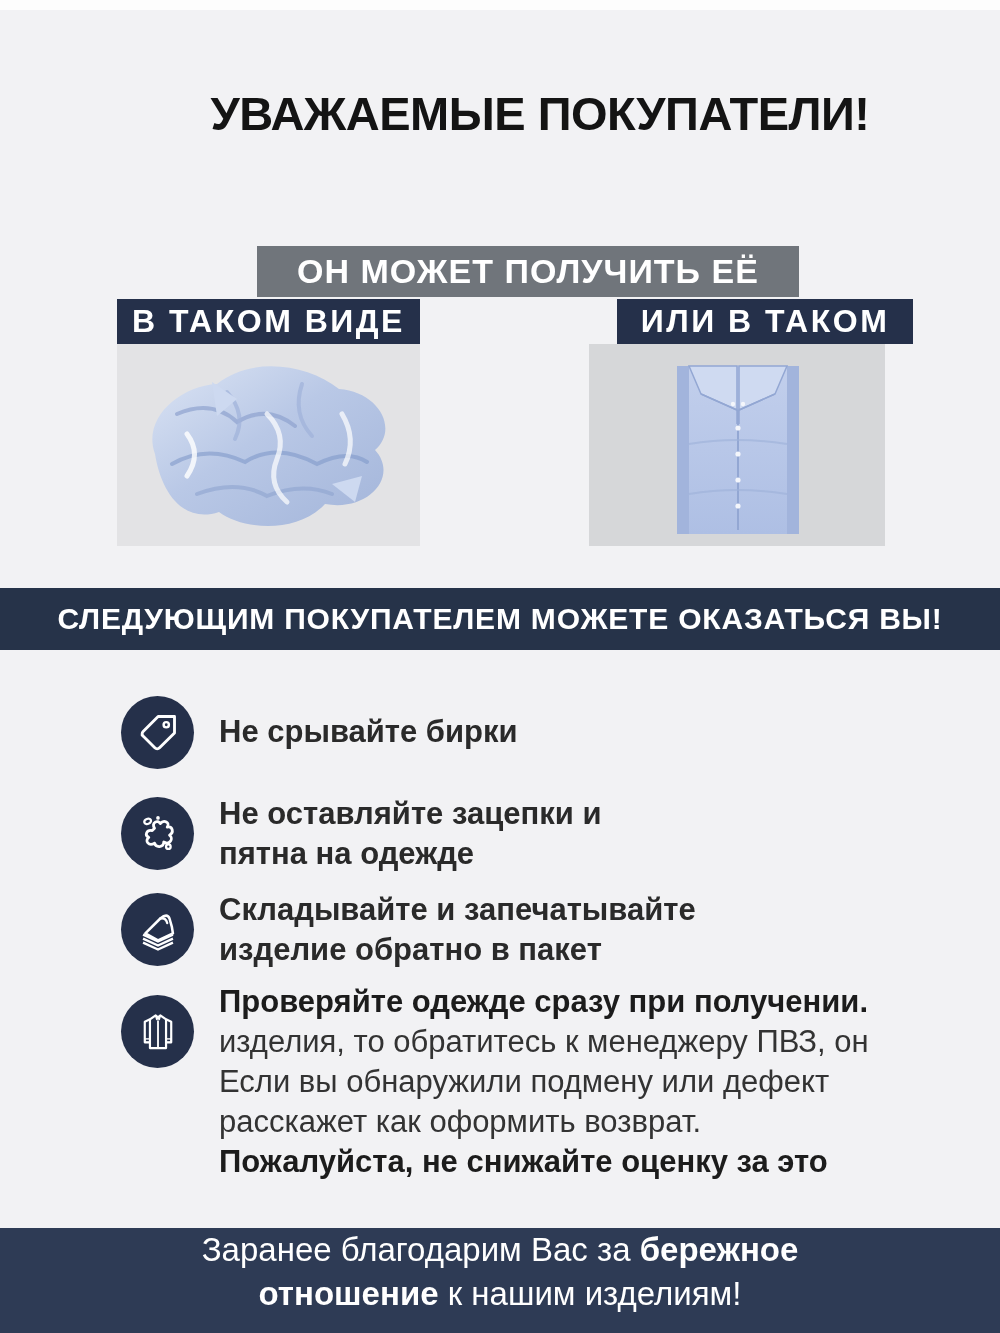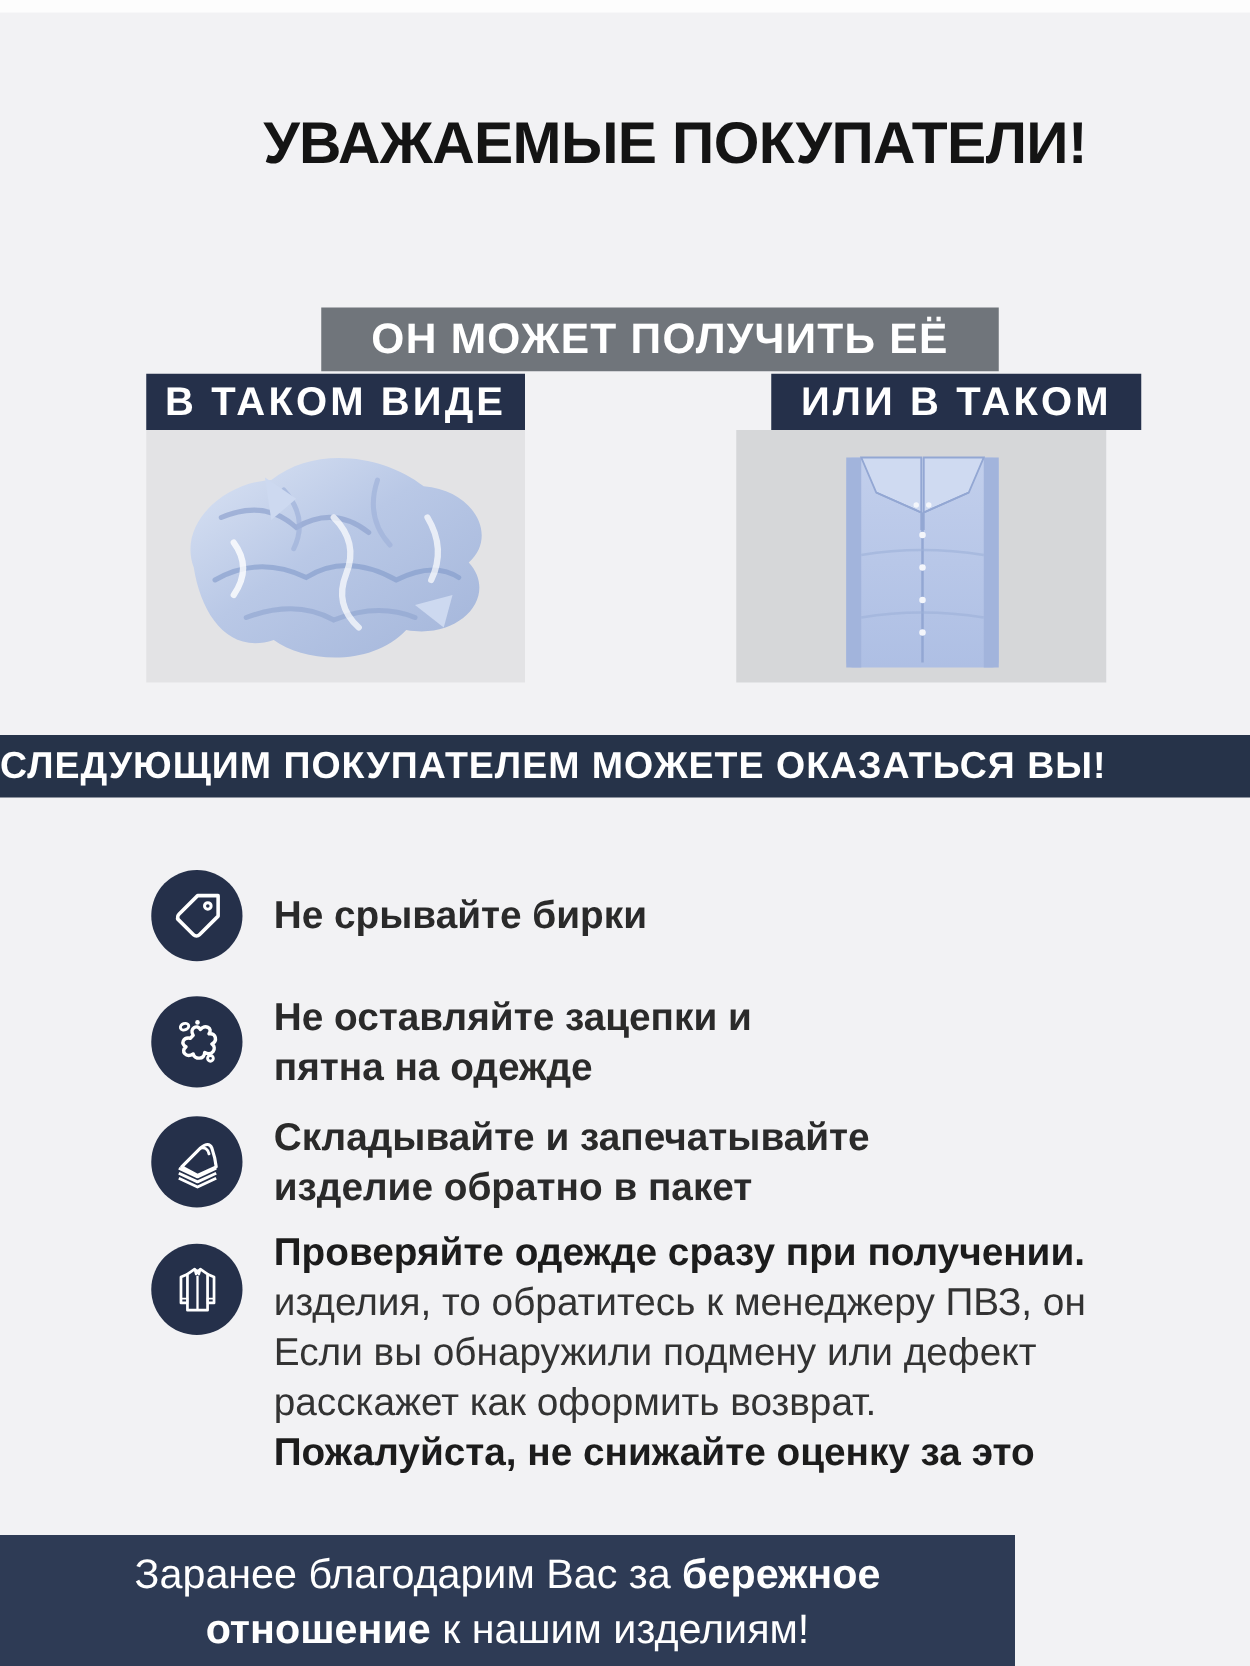--- a/index.html
+++ b/index.html
@@ -45,43 +45,43 @@
   }
   .col-label.left{left:117px;width:303px;}
   .col-label.right{left:589px;width:296px;margin-left:28px;}
 
   .photo{position:absolute;top:344px;height:202px;}
   .photo.left{left:117px;width:303px;background:#e3e3e5;}
   .photo.right{left:589px;width:296px;background:#d6d7d9;}
   .photo svg{display:block;}
 
   .navy-band{
-    position:absolute;left:0;top:588px;width:1000px;height:50px;
+    position:absolute;left:0;top:588px;width:1000px;height:62px;
     background:#263349;color:#fff;
-    display:flex;align-items:center;
+    display:flex;align-items:center;justify-content:center;
     font-size:30px;font-weight:700;letter-spacing:0.8px;
   }
 
   .rule-icon{
     position:absolute;left:121px;width:73px;height:73px;border-radius:50%;
     background:#25304a;display:flex;align-items:center;justify-content:center;
   }
   .rule-text{
     position:absolute;left:219px;
     font-size:31px;line-height:40px;color:#2a2a2a;
   }
   .rule-text.semibold{font-weight:600;}
   .rule-text .ln{display:block;}
   .rule-text .ln.bold{font-weight:700;color:#1c1c1c;}
   .rule-text .ln.reg{font-weight:400;color:#333;}
 
   .footer-band{
-    position:absolute;left:0;top:1228px;width:812px;height:105px;
+    position:absolute;left:0;top:1228px;width:1000px;height:105px;
     background:#2e3b55;color:#fff;
-    display:flex;align-items:center;justify-content:center;
+    display:flex;justify-content:center;
     text-align:center;font-size:33px;line-height:44px;font-weight:400;
   }
   .footer-band b{font-weight:800;}
 </style>
 </head>
 <body>
 
 <div class="page">
   <div class="top-white-strip"></div>
 

